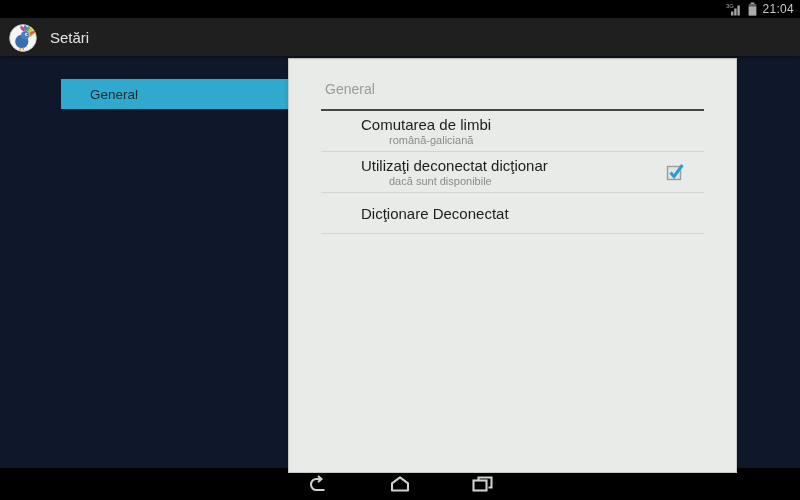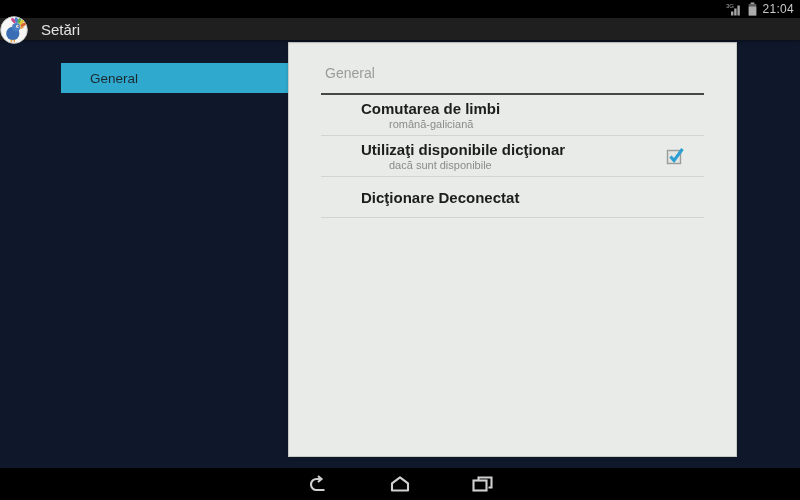--- a/index.html
+++ b/index.html
@@ -5,37 +5,37 @@
   * { margin:0; padding:0; box-sizing:border-box; }
   html,body { width:800px; height:500px; background:#000; }
   body { font-family:"Liberation Sans","DejaVu Sans",sans-serif; }
   .screen { position:relative; width:800px; height:500px; overflow:hidden; display:flex; flex-direction:column; }
 
   
   .status-bar { height:18px; background:#000; display:flex; align-items:center; justify-content:flex-end; padding-right:6px; gap:5px; flex:0 0 auto; }
   .status-time { color:#c9c9c9; font-size:12px; letter-spacing:.3px; }
 
   
-  .app-bar { height:22px; background:#1f1f1f; display:flex; align-items:center; gap:13px; flex:0 0 auto; position:relative; z-index:5; box-shadow:0 1px 3px rgba(0,0,0,.45); }
+  .app-bar { height:38px; background:#1f1f1f; display:flex; align-items:center; padding-left:9px; gap:13px; flex:0 0 auto; position:relative; z-index:5; box-shadow:0 1px 3px rgba(0,0,0,.45); }
   .app-title { color:#e3e3e3; font-size:15px; }
   .app-icon { width:28px; height:28px; margin-top:1px; }
 
   
   .content { position:relative; flex:1 1 auto; background:#0f172a; }
 
   .sidebar-item { position:absolute; left:61px; top:23px; width:227px; height:30px; background:#2fa9ce; display:flex; align-items:center; padding-left:29px; cursor:pointer; }
   .sidebar-item-label { font-size:13.5px; color:#1c2a30; }
 
   .card { position:absolute; left:288px; top:2px; width:449px; height:415px; background:#e8ebe7; border:1px solid #c7c9c6; box-shadow:0 0 4px rgba(0,0,0,.15); }
   .card-header { margin:22px 32px 0 36px; font-size:14px; color:#9b9b9b; }
   .header-rule { margin:12px 32px 0 32px; border:none; border-top:2px solid #474747; }
 
   .pref-row { margin:0 32px; height:41px; padding-left:40px; display:flex; align-items:center; justify-content:space-between; border-bottom:1px solid #d2d4d1; cursor:pointer; }
   .pref-text { display:flex; flex-direction:column; justify-content:center; }
-  .pref-title { font-size:15px; color:#1d1d1d; line-height:17px;font-weight:bold; }
+  .pref-title { font-size:15px; color:#1d1d1d; line-height:17px; }
   .pref-sub { font-size:11px; color:#8b8b8b; line-height:13px; margin-top:1px;padding-left:28px; }
   .pref-sub:empty { display:none; }
   .checkbox { width:20px; height:20px; margin-right:19px; flex:0 0 auto; }
 
   
   .nav-bar { height:32px; background:#000; display:flex; align-items:center; justify-content:center; gap:58px; flex:0 0 auto; }
   .nav-btn { width:24px; height:20px; display:flex; align-items:center; justify-content:center; cursor:pointer; background:none; border:none; }
 </style>
 </head>
 <body>
@@ -93,21 +93,21 @@
       <div class="pref-row">
         <div class="pref-text">
           <span class="pref-title">Comutarea de limbi</span>
           <span class="pref-sub">română-galiciană</span>
         </div>
       </div>
 
 
       <div class="pref-row">
         <div class="pref-text">
-          <span class="pref-title">Utilizaţi disponibile dicţionar</span>
+          <span class="pref-title">Utilizaţi deconectat dicţionar</span>
           <span class="pref-sub">dacă sunt disponibile</span>
         </div>
         <svg class="checkbox" viewBox="0 0 20 20">
           <rect x="2.5" y="4.5" width="13" height="13" fill="#e2e5e2" stroke="#9a9d9a" stroke-width="1.4"></rect>
           <path d="M5.5 10.5 L9 14.5 L17.5 3" fill="none" stroke="#2b9fd4" stroke-width="3"></path>
         </svg>
       </div>
 
       <div class="pref-row">
         <div class="pref-text">

